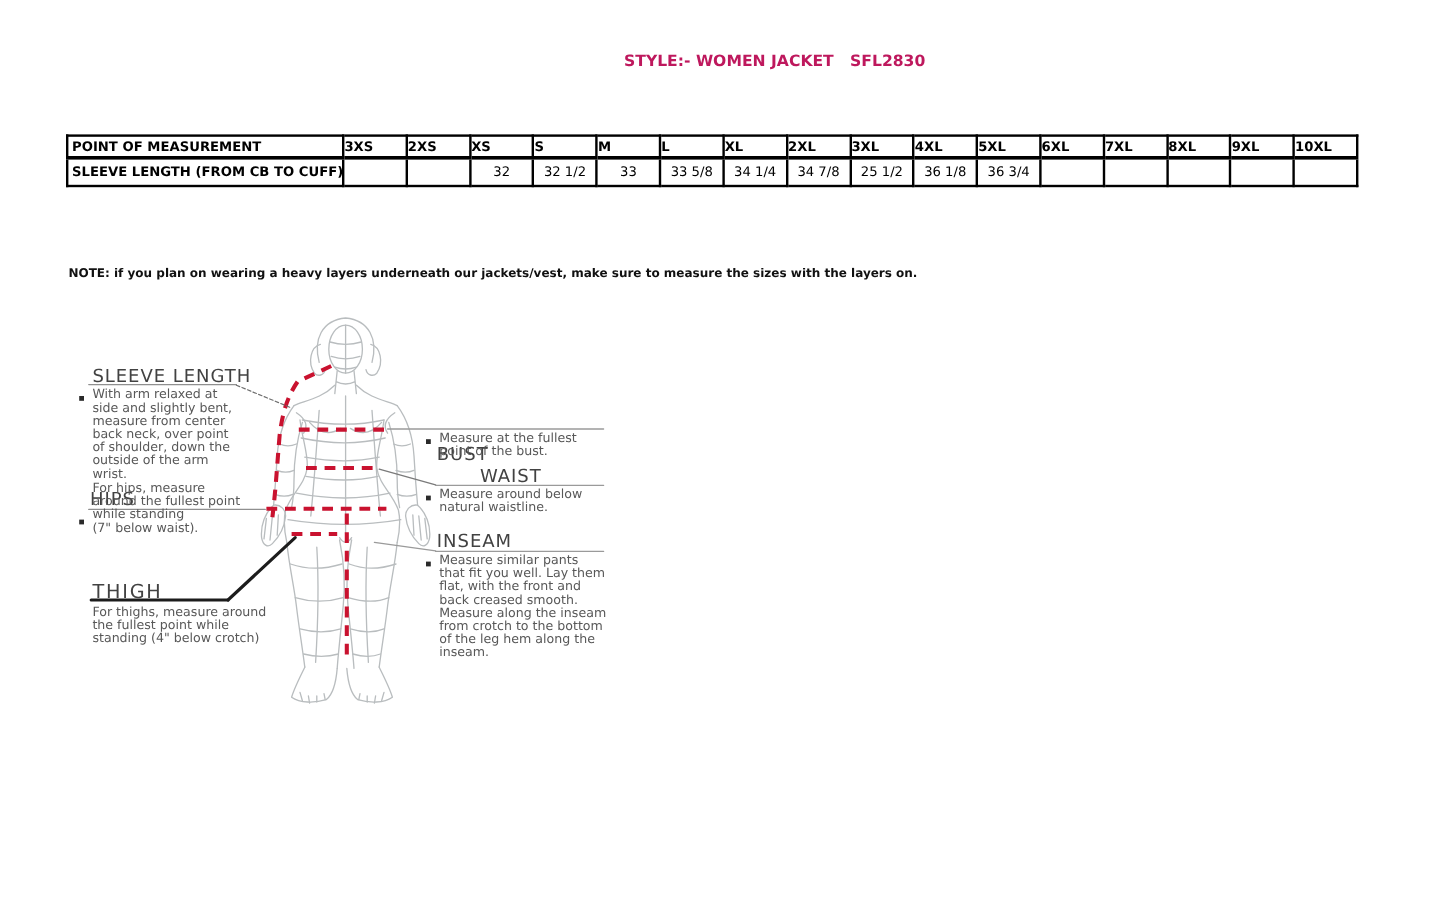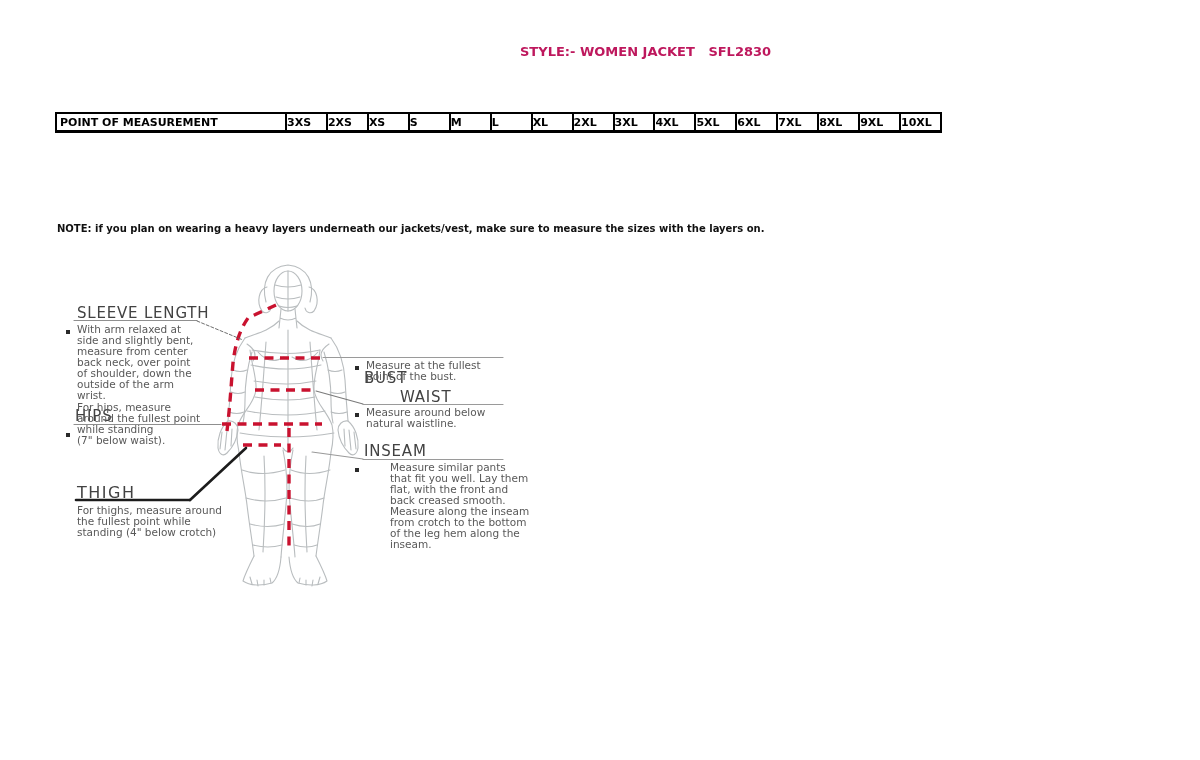--- a/index.html
+++ b/index.html
@@ -4,21 +4,21 @@
 <style>
   html,body{margin:0;padding:0;}
   body{
     width:1200px;height:760px;position:relative;overflow:hidden;
     background:#ffffff;font-family:"DejaVu Sans","Liberation Sans",sans-serif;
   }
   .abs{position:absolute;}
   
   #title{left:520px;top:44px;font-size:13px;font-weight:bold;color:#be185d;white-space:pre;}
   
-  #size-table{left:55px;top:112px;width:887px;border-collapse:collapse;table-layout:fixed;
+  #size-table{left:55px;top:112px;width:1077px;border-collapse:collapse;table-layout:fixed;
     border:2px solid #000;}
   #size-table th,#size-table td{border:2px solid #000;font-size:11px;color:#000;padding:0;
     overflow:hidden;white-space:nowrap;}
   #size-table thead th{height:16px;font-weight:bold;text-align:left;border-bottom:3px solid #000;}
   #size-table thead th.label-col{text-align:left;padding-left:3px;}
   #size-table tbody th{height:21px;font-weight:bold;text-align:left;padding-left:3px;}
   #size-table tbody td{text-align:center;font-weight:normal;}
   
   #note{left:57px;top:223px;font-size:10px;font-weight:bold;color:#111;}
   
@@ -141,20 +141,39 @@
         <th>4XL</th>
         <th>5XL</th>
         <th>6XL</th>
         <th>7XL</th>
         <th>8XL</th>
         <th>9XL</th>
         <th>10XL</th>
       </tr>
     </thead>
   <tbody>
+      <tr>
+        <th>SLEEVE LENGTH (FROM CB TO CUFF)</th>
+        <td></td>
+        <td></td>
+        <td>32</td>
+        <td>32 1/2</td>
+        <td>33</td>
+        <td>33 5/8</td>
+        <td>34 1/4</td>
+        <td>34 7/8</td>
+        <td>25 1/2</td>
+        <td>36 1/8</td>
+        <td>36 3/4</td>
+        <td></td>
+        <td></td>
+        <td></td>
+        <td></td>
+        <td></td>
+      </tr>
     </tbody>
 </table>
 
 <div id="note" class="abs">NOTE: if you plan on wearing a heavy layers underneath our jackets/vest, make sure to measure the sizes with the layers on.</div>
 
 <div class="guide-h" style="left:77px;top:304px;">SLEEVE LENGTH</div>
 <div class="bullet" style="left:66px;top:330px;"></div>
 <div class="guide-t" style="left:77px;top:324px;">With arm relaxed at
 side and slightly bent,
 measure from center
@@ -180,20 +199,20 @@
 <div class="guide-t" style="left:366px;top:360px;">Measure at the fullest
 point of the bust.</div>
 
 <div class="guide-h" style="left:364px;top:388px;margin-left:36px;">WAIST</div>
 <div class="bullet" style="left:355px;top:413px;"></div>
 <div class="guide-t" style="left:366px;top:407px;">Measure around below
 natural waistline.</div>
 
 <div class="guide-h" style="left:364px;top:442px;">INSEAM</div>
 <div class="bullet" style="left:355px;top:468px;"></div>
-<div class="guide-t" style="left:366px;top:462px;margin-left:24px;">Measure similar pants
+<div class="guide-t" style="left:366px;top:462px;">Measure similar pants
 that fit you well. Lay them
 flat, with the front and
 back creased smooth.
 Measure along the inseam
 from crotch to the bottom
 of the leg hem along the
 inseam.</div>
 
 </body></html>

